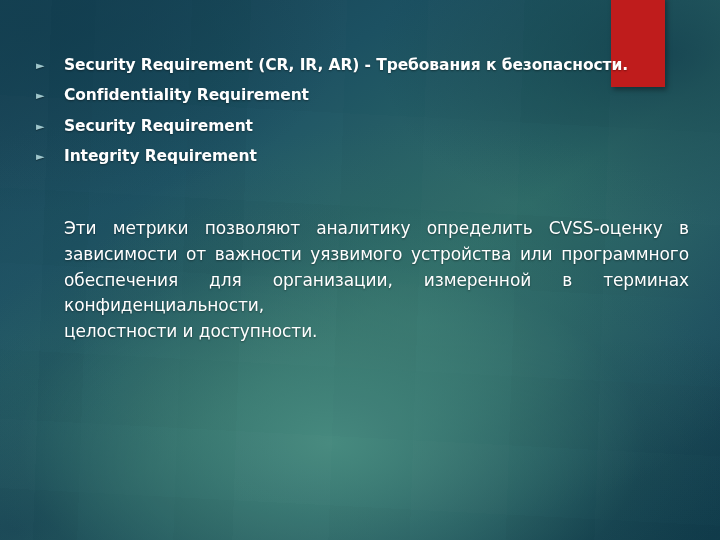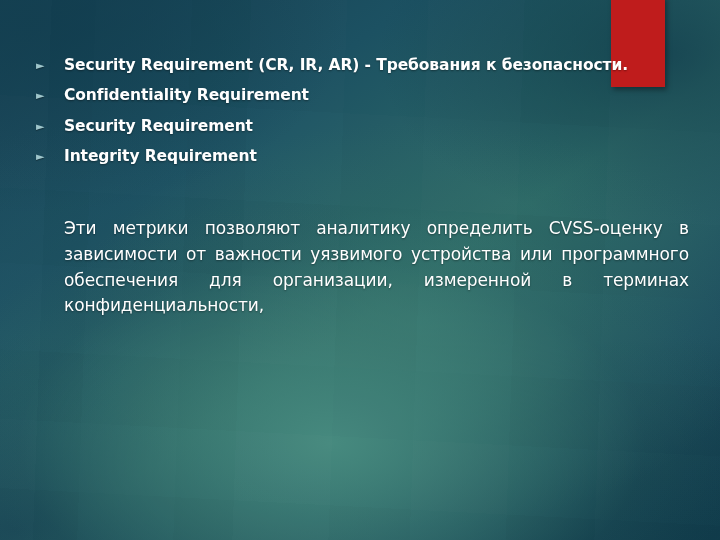--- a/index.html
+++ b/index.html
@@ -139,16 +139,16 @@
         <div class="bullet-text b">Security Requirement</div>
       </div>
 
       <div class="bullet-row">
         <div class="bullet-marker">►</div>
         <div class="bullet-text b">Integrity Requirement</div>
       </div>
 
     </div>
 
-    <div id="paragraph"><span> Эти метрики позволяют аналитику определить CVSS-оценку в зависимости от важности уязвимого устройства или программного обеспечения для организации, измеренной в терминах конфиденциальности,</span> </div>
+    <div id="paragraph"><span> Эти метрики позволяют аналитику определить CVSS-оценку в зависимости от важности уязвимого устройства или программного обеспечения для организации, измеренной в терминах конфиденциальности,</span> <span class="lastline">целостности и доступности.</span></div>
 
   </div>
 </div>
 
 </body></html>

